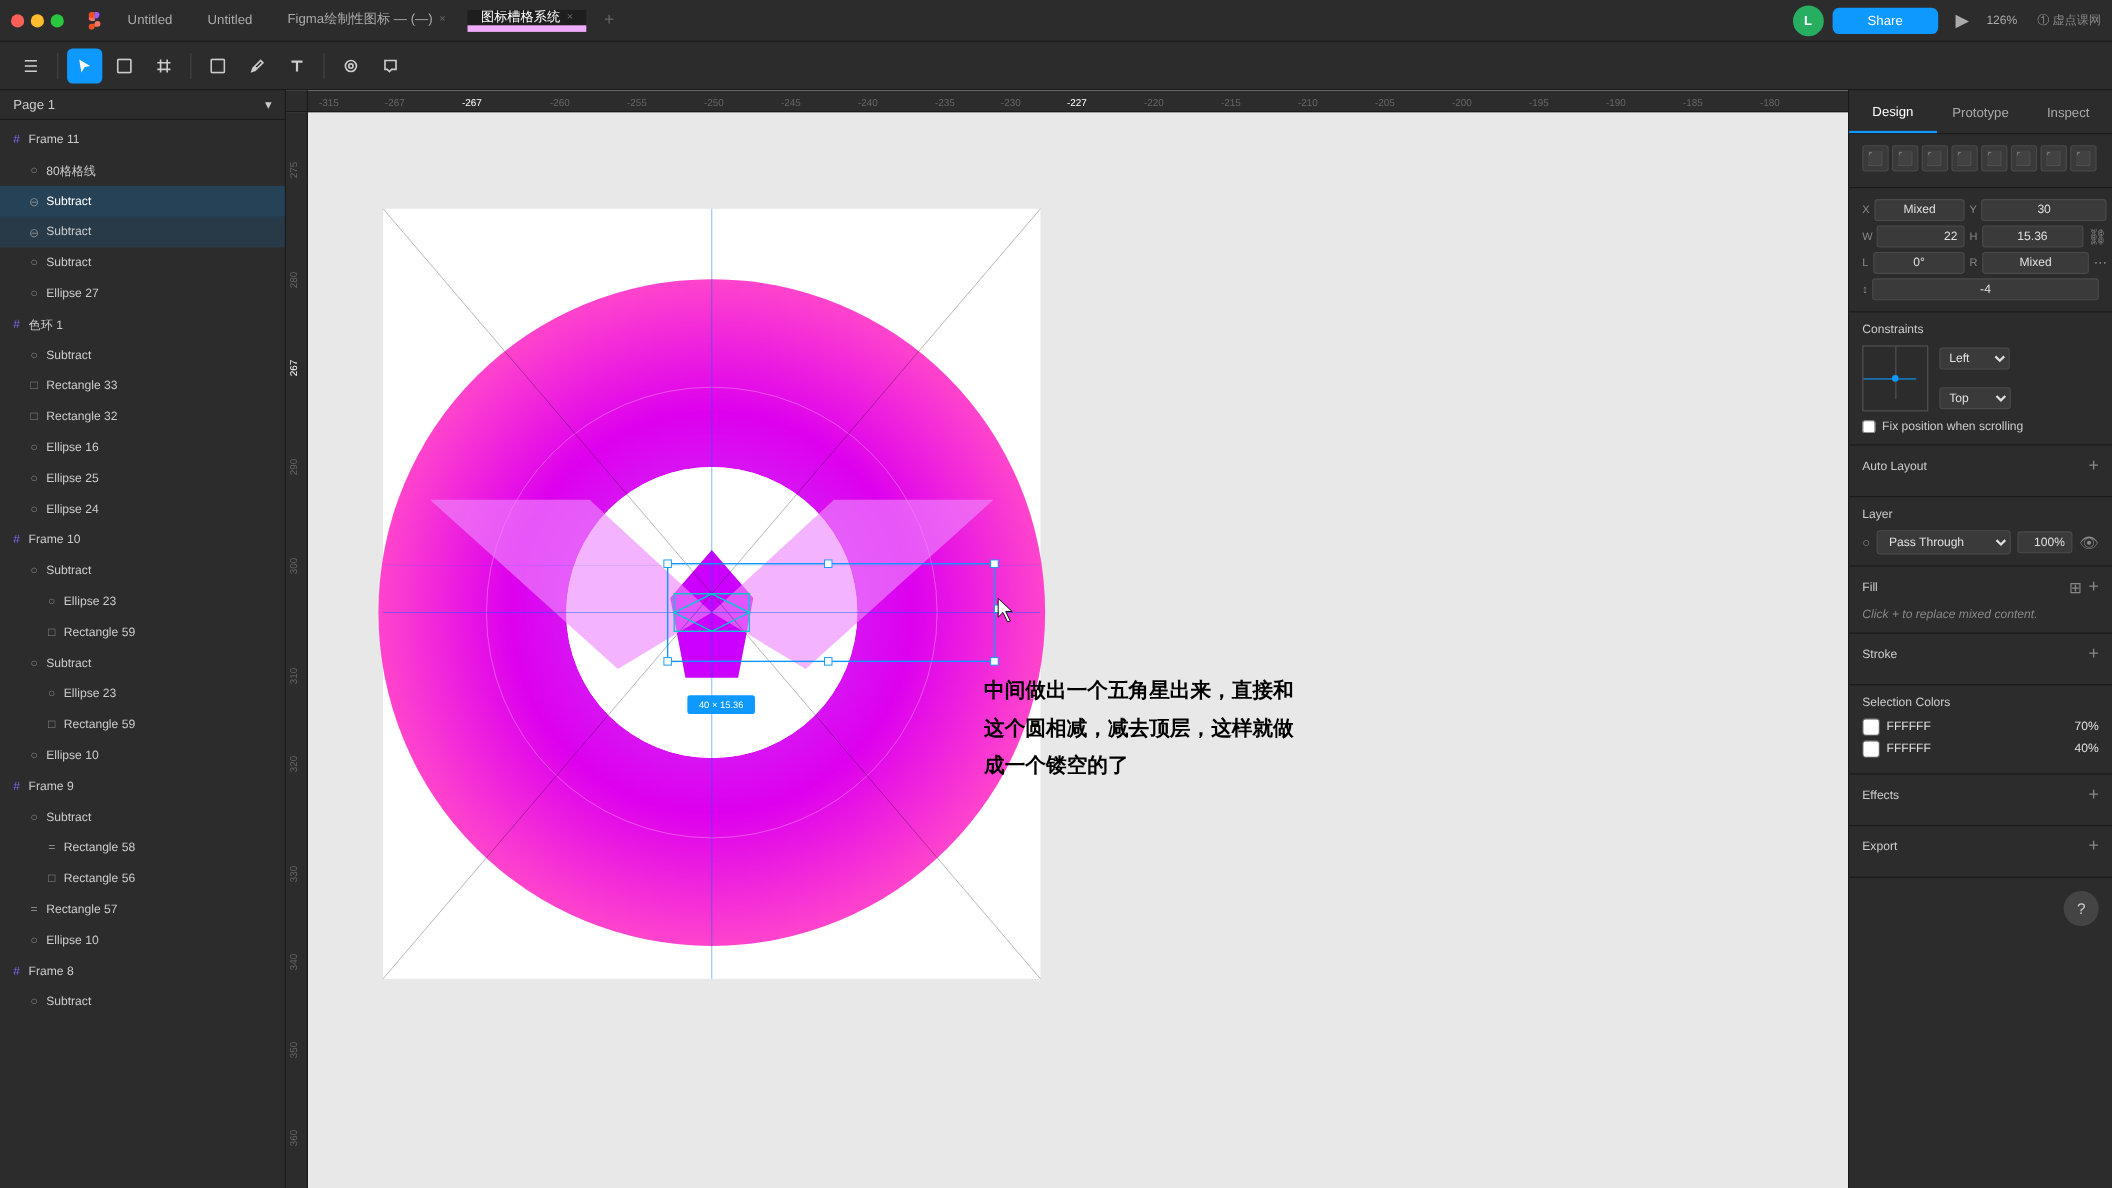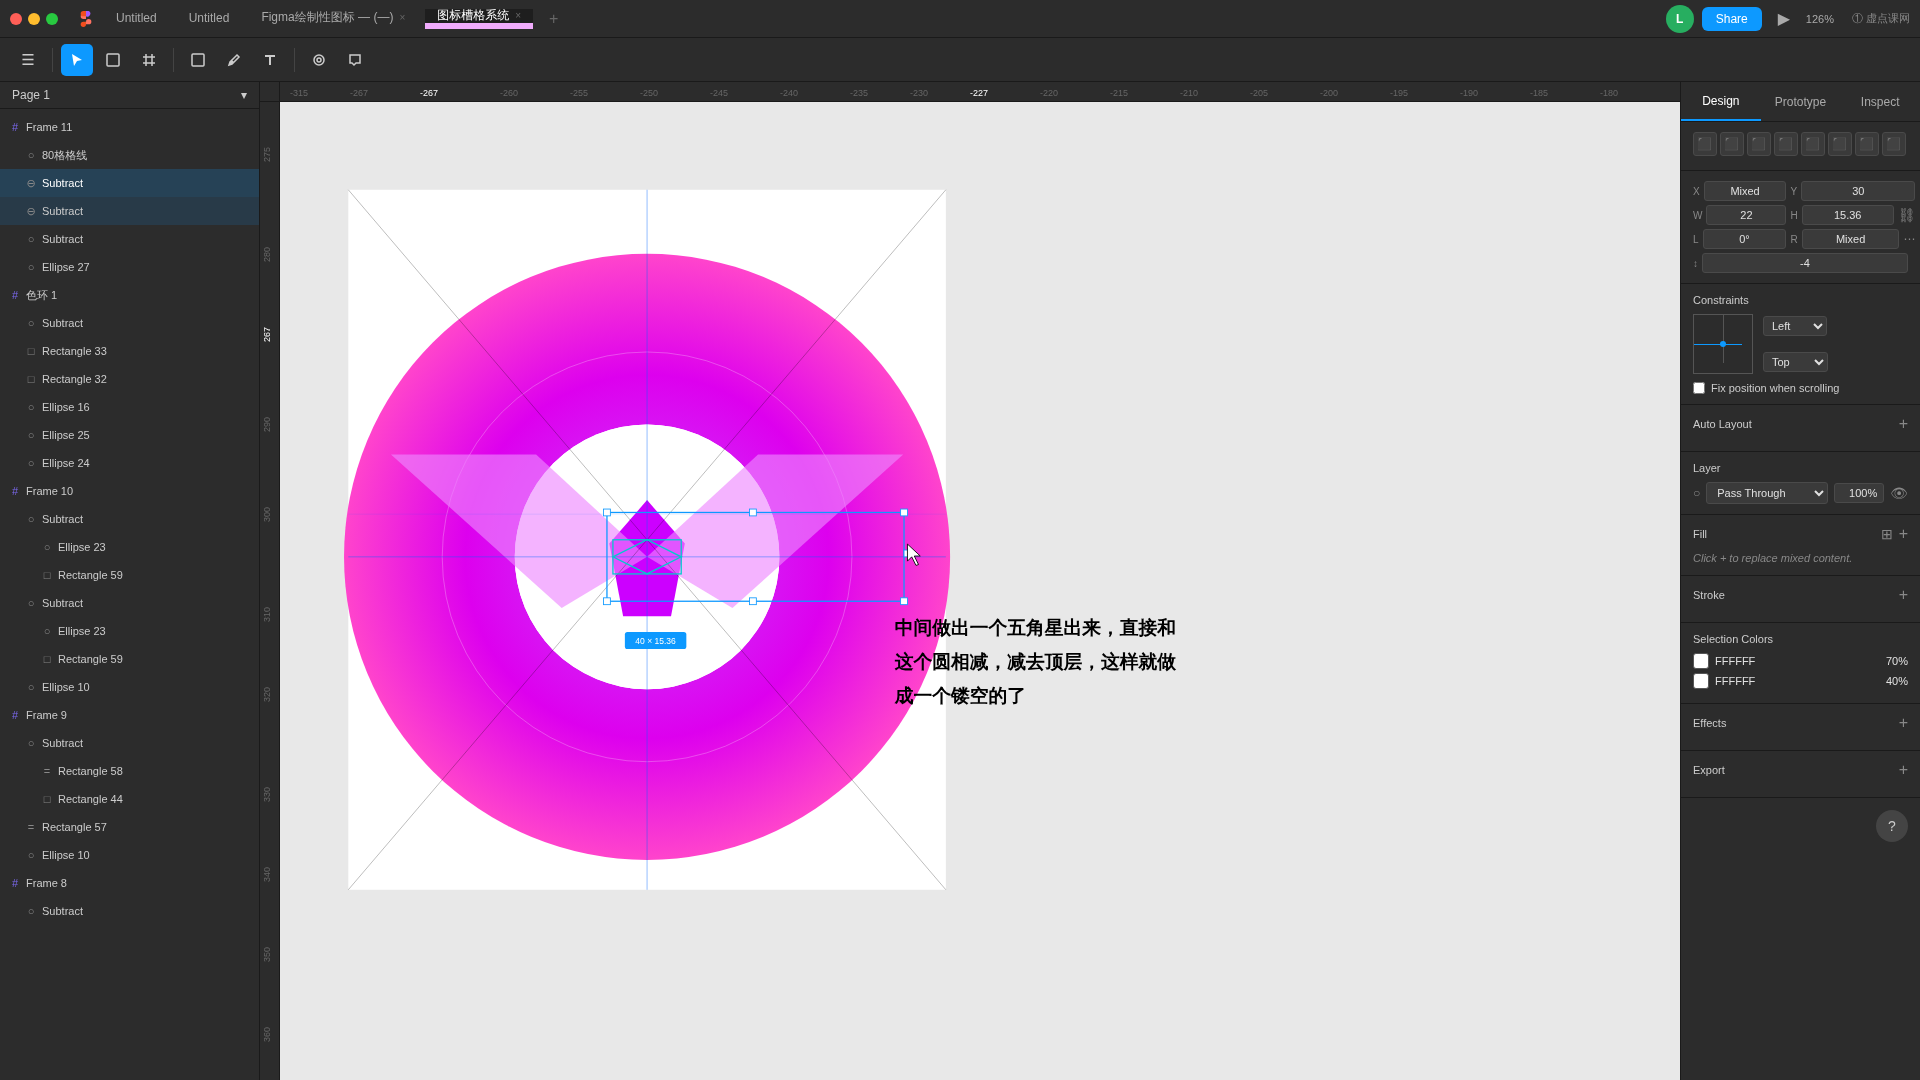--- a/index.html
+++ b/index.html
@@ -14,21 +14,21 @@
     .tl { width: 12px; height: 12px; border-radius: 50%; }
     .tl-red { background: #ff5f57; }
     .tl-yellow { background: #ffbd2e; }
     .tl-green { background: #28c940; }
     .figma-icon-title { width: 20px; height: 20px; display: flex; align-items: center; justify-content: center; color: #aaa; font-size: 14px; }
     .tab { display: flex; align-items: center; height: 20px; padding: 0 12px; font-size: 12px; color: #aaa; cursor: pointer; border-bottom: 2px solid transparent; gap: 6px; }
     .tab.active { color: #fff; border-bottom: 6px solid #f0abfc; background: #1e1e1e; }
     .tab-close { font-size: 10px; color: #666; cursor: pointer; }
     .tab-add { color: #666; font-size: 16px; cursor: pointer; padding: 0 8px; }
     .titlebar-right { margin-left: auto; display: flex; align-items: center; gap: 8px; }
-    .share-btn { background: #0d99ff; color: #fff; border: none; border-radius: 6px; padding: 5px 14px; font-size: 12px; cursor: pointer; font-weight: 500; }
+    .share-btn { background: #0d99ff; color: #fff; border: none; border-radius: 6px; padding: 5px 32px; font-size: 12px; cursor: pointer; font-weight: 500; }
     .zoom-label { color: #aaa; font-size: 11px; }
     .avatar { width: 28px; height: 28px; border-radius: 50%; background: #27ae60; display: flex; align-items: center; justify-content: center; color: #fff; font-weight: bold; font-size: 12px; }
     .icon-btn { width: 28px; height: 28px; display: flex; align-items: center; justify-content: center; color: #aaa; cursor: pointer; border-radius: 4px; font-size: 16px; }
 
     
     #toolbar {
       display: flex; align-items: center; height: 44px; background: #2c2c2c; border-bottom: 1px solid #1a1a1a;
       padding: 0 12px; gap: 4px;
     }
     .tool-btn { width: 32px; height: 32px; display: flex; align-items: center; justify-content: center; border-radius: 5px; cursor: pointer; color: #ccc; font-size: 15px; }
@@ -312,21 +312,21 @@
       <div class="layer-item" style="padding-left:24px;">
         <span class="layer-icon subtract-icon">○</span>
         <span class="layer-name">Subtract</span>
       </div>
       <div class="layer-item" style="padding-left:40px;">
         <span class="layer-icon rect-icon">=</span>
         <span class="layer-name">Rectangle 58</span>
       </div>
       <div class="layer-item" style="padding-left:40px;">
         <span class="layer-icon rect-icon">□</span>
-        <span class="layer-name">Rectangle 44</span>
+        <span class="layer-name">Rectangle 56</span>
       </div>
       <div class="layer-item" style="padding-left:24px;">
         <span class="layer-icon rect-icon">=</span>
         <span class="layer-name">Rectangle 57</span>
       </div>
       <div class="layer-item" style="padding-left:24px;">
         <span class="layer-icon ellipse-icon">○</span>
         <span class="layer-name">Ellipse 10</span>
       </div>
 
@@ -484,21 +484,21 @@
         <div style="display:flex;align-items:center;gap:4px;">
           <span style="color:#888;font-size:10px;">X</span>
           <input class="prop-input" value="Mixed" readonly="" style="width: 80px;">
         </div>
         <div style="display:flex;align-items:center;gap:4px;">
           <span style="color:#888;font-size:10px;">Y</span>
           <input class="prop-input" value="30" style="width: 80px;">
         </div>
         <div style="display:flex;align-items:center;gap:4px;">
           <span style="color:#888;font-size:10px;">W</span>
-          <input class="prop-input" value="22" style="width: 80px;">
+          <input class="prop-input" value="22" style="width: 80px; text-align: right;">
         </div>
         <div style="display:flex;align-items:center;gap:4px;">
           <span style="color:#888;font-size:10px;">H</span>
           <input class="prop-input" value="15.36" style="width: 92px;">
           <span style="color:#888;font-size:14px;cursor:pointer;">⛓</span>
         </div>
         <div style="display:flex;align-items:center;gap:4px;">
           <span style="color:#888;font-size:10px;">L</span>
           <input class="prop-input" value="0°" style="width: 70px;">
         </div>

